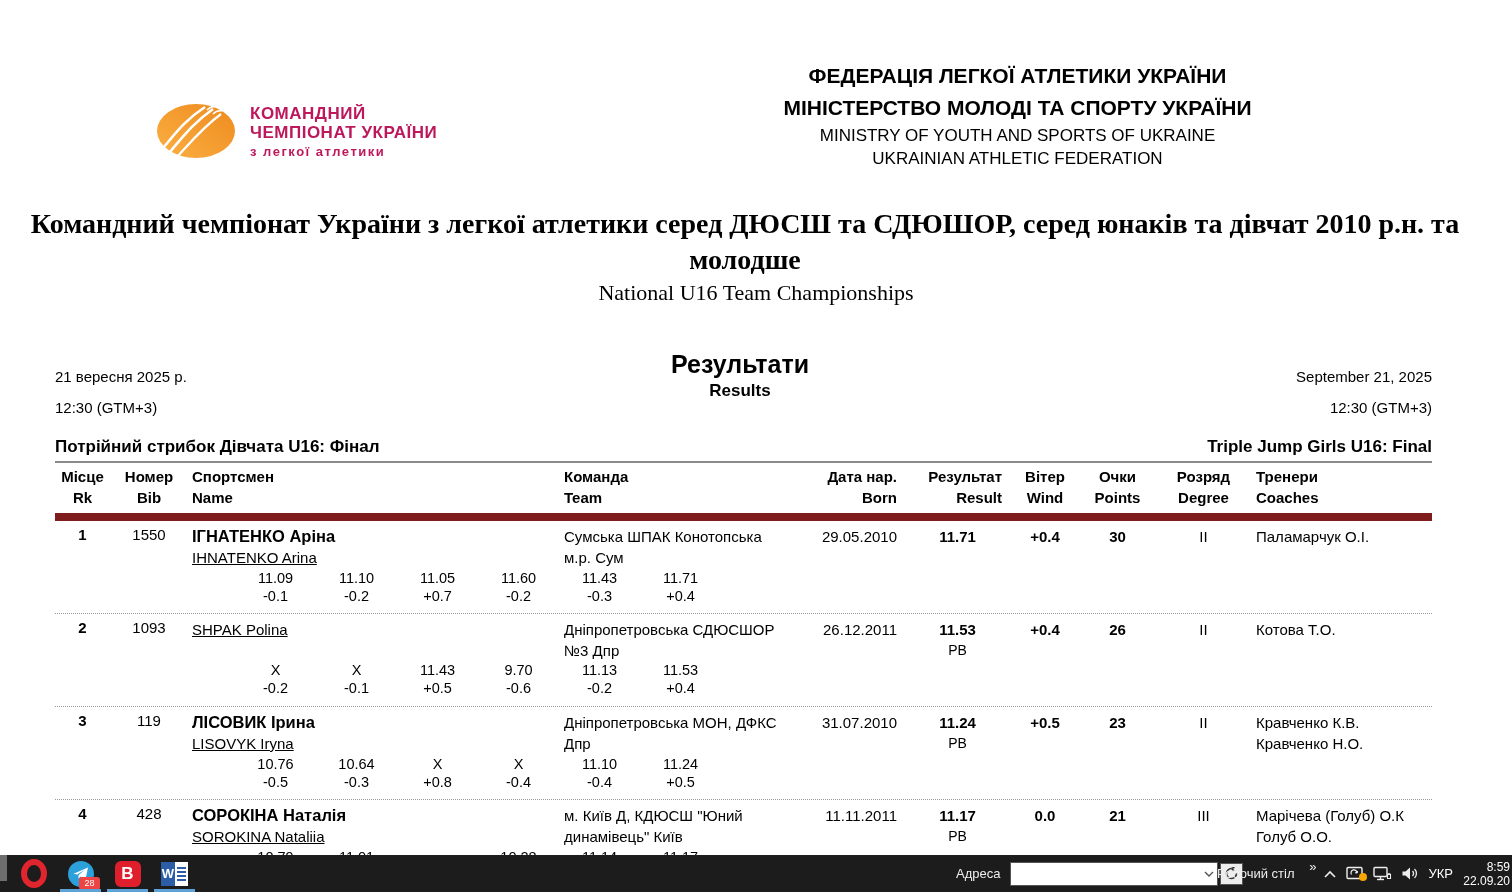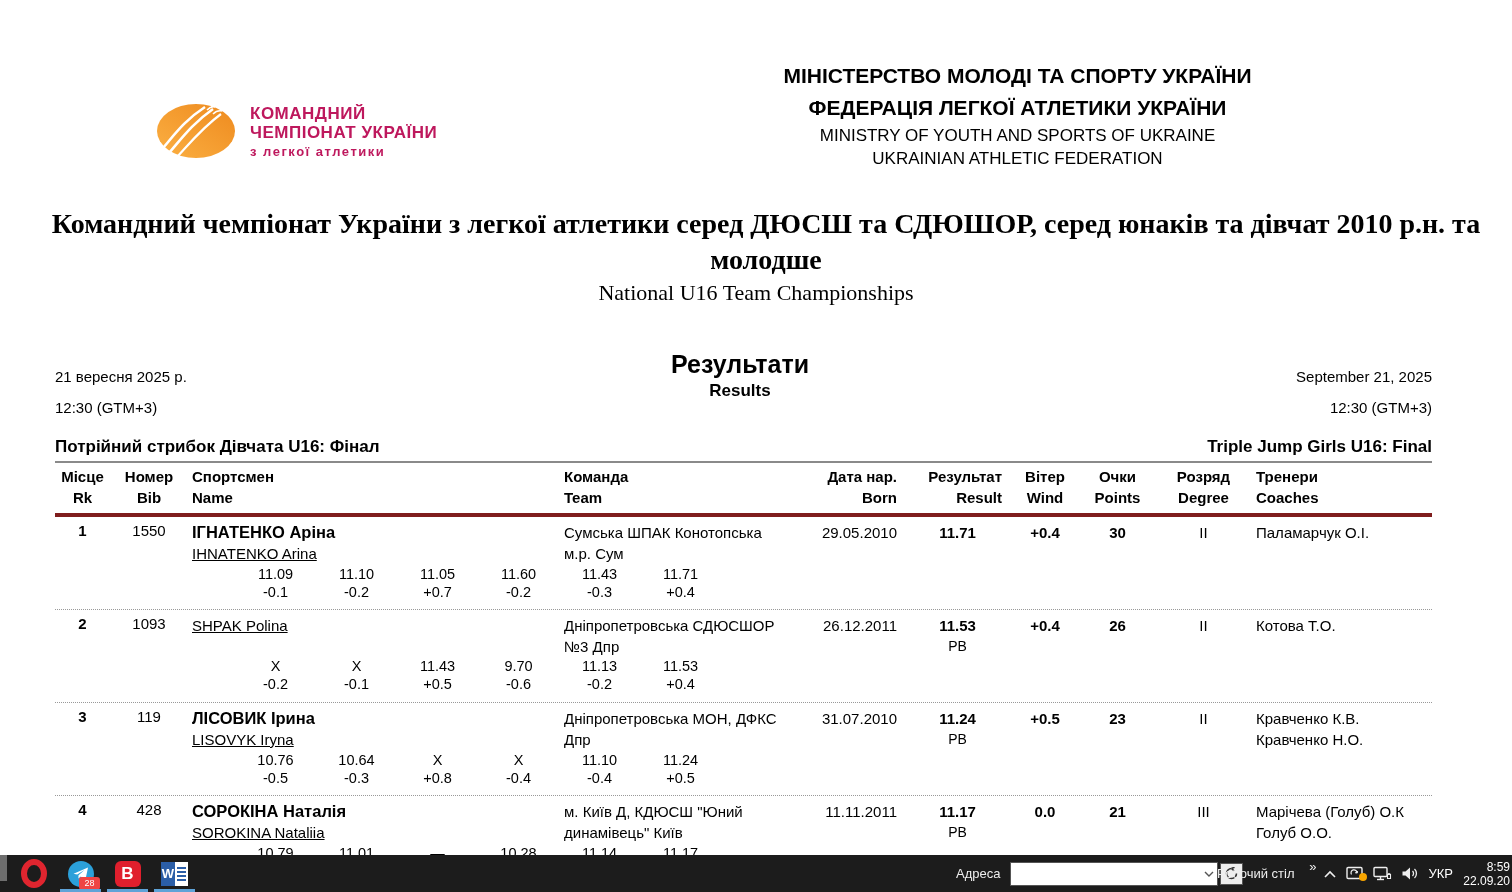--- a/index.html
+++ b/index.html
@@ -9,38 +9,38 @@
   
   .logo-oval{position:absolute;left:155px;top:102px;}
   .logo-text{position:absolute;left:250px;top:104px;color:#be185d;}
   .logo-line1,.logo-line2{font-weight:bold;font-size:17px;line-height:19px;letter-spacing:.5px;}
   .logo-line3{font-size:13px;font-weight:bold;line-height:17px;letter-spacing:1.5px;margin-top:1px;}
 
   .org-block{position:absolute;left:700px;top:60px;width:635px;text-align:center;}
   .org-ua{font-weight:bold;font-size:21px;line-height:32px;}
   .org-en{font-size:17px;line-height:23px;}
 
-  .title-ua{position:absolute;left:40px;top:206px;width:1452px;text-align:center;
+  .title-ua{position:absolute;left:19px;top:206px;width:1452px;text-align:center;
             font-family:"Liberation Serif",serif;font-weight:bold;font-size:28px;line-height:36px;}
   .title-en{position:absolute;left:30px;top:280px;width:1452px;text-align:center;
             font-family:"Liberation Serif",serif;font-size:22px;}
 
   .session-left{position:absolute;left:55px;top:361px;font-size:15px;line-height:31px;}
   .session-right{position:absolute;right:80px;top:361px;font-size:15px;line-height:31px;text-align:right;margin-left:6px;}
   .session-center{position:absolute;left:0;top:349px;width:1480px;text-align:center;}
   .res-ua{font-weight:bold;font-size:25px;line-height:30px;}
   .res-en{font-weight:bold;font-size:17px;line-height:23px;}
 
   .event-row{position:absolute;left:55px;top:437px;width:1377px;display:flex;
              justify-content:space-between;font-weight:bold;font-size:17px;}
 
   
   .rtable{position:absolute;left:55px;top:461px;width:1377px;font-size:15px;}
   .grid10{display:grid;grid-template-columns:55px 78px 372px 240px 105px 105px 70px 75px 97px 180px;}
-  .thead{border-top:2px solid #8a8a8a;border-bottom:4px solid #7f1d1d;
+  .thead{border-top:2px solid #8a8a8a;border-bottom:8px solid #7f1d1d;
          padding:3px 0 5px;font-weight:bold;line-height:21px;}
   .ctr{text-align:center;}
   .lft{text-align:left;padding-left:4px;}
   .rgt{text-align:right;padding-right:8px;}
   .trow{border-bottom:1px dotted #999;padding:5px 0 2px;min-height:85px;}
   .trow:last-child{border-bottom:none;}
   .cell-place{font-weight:bold;}
   .name-ua{font-weight:bold;font-size:16.5px;line-height:21px;}
   .name-en{font-size:15px;line-height:22px;text-decoration:underline;}
   .team-cell{line-height:21px;padding-right:10px;}
@@ -108,22 +108,22 @@
       <path d="M22 55 C 35 41, 47 26, 66 12" fill="none" stroke="#fff" stroke-width="2.2"></path>
       <path d="M52 8 q4 -4 8 -3 M58 12 q4 -4 9 -3 M56 5 q5 -2 9 0" fill="none" stroke="#fff" stroke-width="1.6"></path>
     </svg>
     <div class="logo-text">
       <div class="logo-line1">КОМАНДНИЙ</div>
       <div class="logo-line2">ЧЕМПІОНАТ УКРАЇНИ</div>
       <div class="logo-line3">з легкої атлетики</div>
     </div>
 
     <div class="org-block">
+      <div class="org-ua">ФЕДЕРАЦІЯ ЛЕГКОЇ АТЛЕТИКИ УКРАЇНИ</div>
       <div class="org-ua">МІНІСТЕРСТВО МОЛОДІ ТА СПОРТУ УКРАЇНИ</div>
-      <div class="org-ua">ФЕДЕРАЦІЯ ЛЕГКОЇ АТЛЕТИКИ УКРАЇНИ</div>
       <div class="org-en">MINISTRY OF YOUTH AND SPORTS OF UKRAINE</div>
       <div class="org-en">UKRAINIAN ATHLETIC FEDERATION</div>
     </div>
 
     <div class="title-ua">Командний чемпіонат України з легкої атлетики серед ДЮСШ та СДЮШОР, серед юнаків та дівчат 2010 р.н. та молодше</div>
     <div class="title-en">National U16 Team Championships</div>
 
     <div class="session-left">
       <div>21 вересня 2025 р.</div>
       <div>12:30 (GTM+3)</div>

